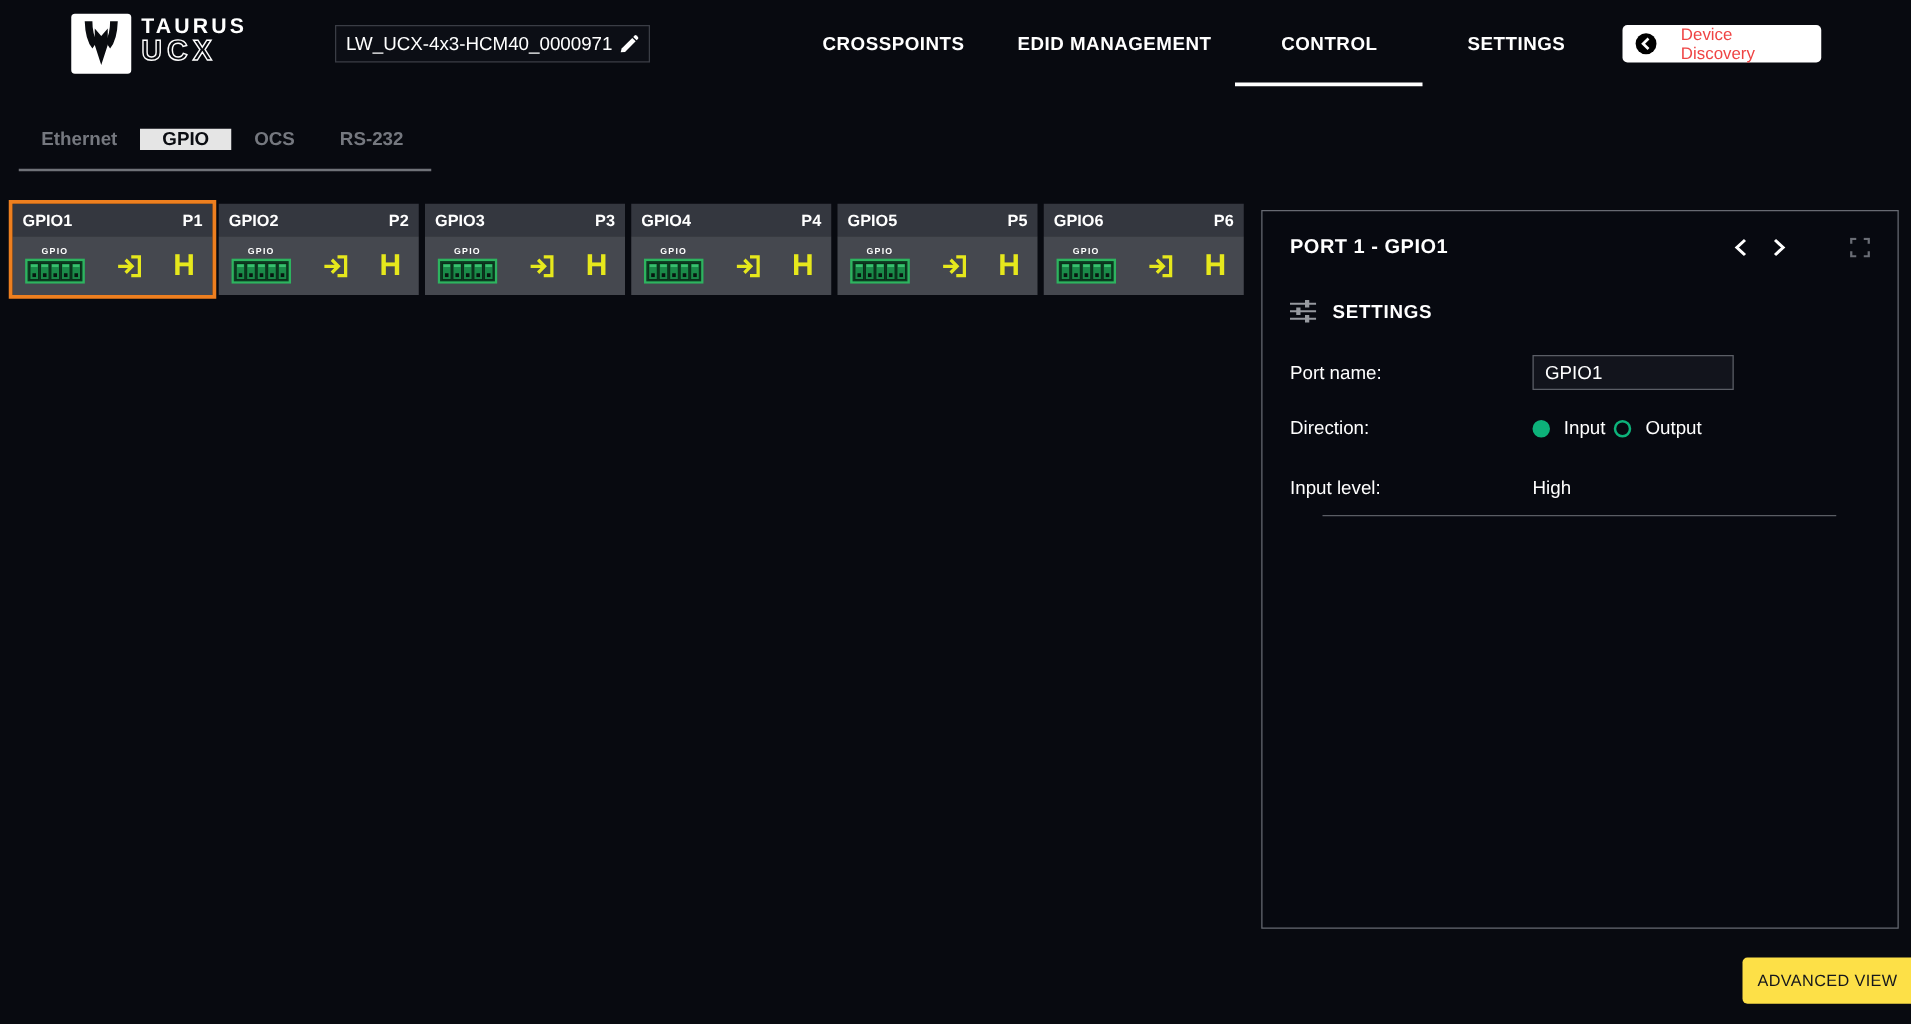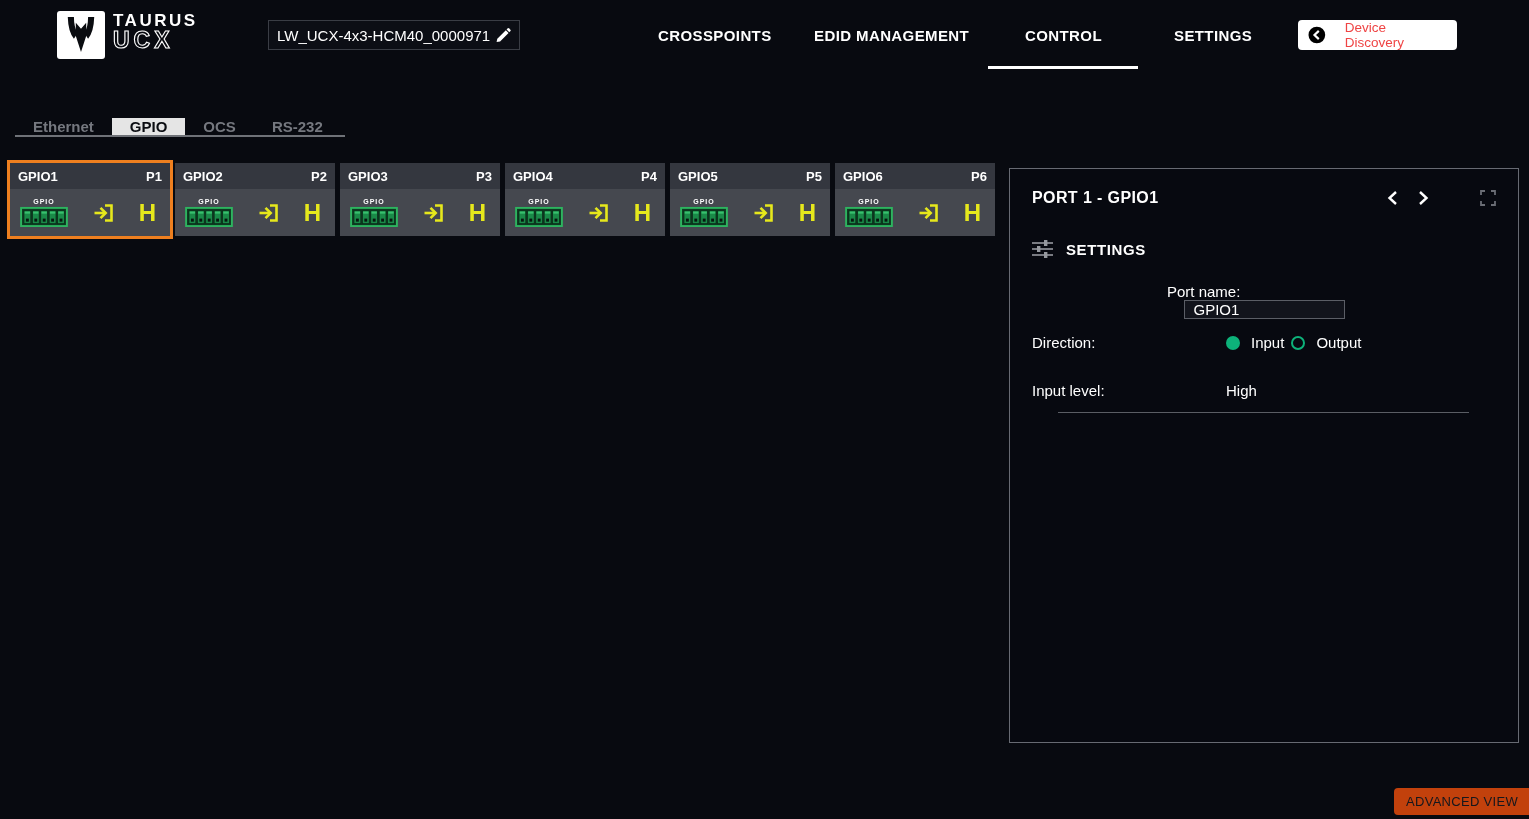--- a/index.html
+++ b/index.html
@@ -35,21 +35,21 @@
     letter-spacing:0.4px; color:#fff; cursor:pointer; white-space:nowrap; }
   .nav-item.active::after { content:""; position:absolute; left:50%; transform:translateX(-50%);
     top:39px; width:150px; height:3px; background:#fff; }
 
   .device-discovery-btn { position:absolute; left:1298px; top:20px; height:30px; width:159px;
     background:#fff; border-radius:4px; color:#ef4444; display:flex; align-items:center;
     gap:19px; padding:0 10px; font-size:13.5px; cursor:pointer; }
 
   
   .tab-bar { position:absolute; top:103px; left:15px; width:330px; height:34px;
-    border-bottom:2px solid #6f7278; display:flex; align-items:flex-end; }
+    border-bottom:2px solid #6f7278; display:flex; align-items:flex-start; }
   .tab { display:flex; align-items:center; padding:0 18px; font-size:15px; font-weight:bold;
     color:#75787f; cursor:pointer; }
   .tab.active { background:#e5e5e5; color:#0b0d12; }
 
   
   .ports-row { position:absolute; top:163px; left:10px; display:flex; gap:5px; }
   .port-card { width:160px; cursor:pointer; }
   .port-card.selected { outline:3px solid var(--accent-orange); }
   .port-card-header { height:26px; background:#34373f; display:flex; align-items:center;
     justify-content:space-between; padding:0 8px; font-size:13px; font-weight:bold; }
@@ -67,36 +67,36 @@
   .pager { display:flex; gap:16px; margin-right:50px; }
   .pager-btn { cursor:pointer; display:flex; align-items:center; }
   .fullscreen-btn { cursor:pointer; display:flex; }
 
   .settings-row { margin-top:32px; display:flex; align-items:center; gap:13px; }
   .settings-title { font-size:15px; font-weight:bold; letter-spacing:0.6px; }
 
   .form { margin-top:24px; }
   .form-row { display:flex; align-items:center; }
   .form-label { width:194px; font-size:15px; color:#fff; }
-  .port-name-row { height:30px;flex-direction:column; }
+  .port-name-row { height:30px; }
   .port-name-input { width:161px; height:28px; background:#12141c; border:1px solid #5b5e66;
     color:#fff; font-size:15px; padding:0 9px; font-family:"Liberation Sans",sans-serif; outline:none; }
   .direction-row { margin-top:21px; align-items:center; }
   .radio-group { display:flex; gap:7px; }
   .radio-option { display:flex; align-items:center; gap:11px; cursor:pointer; }
   .radio-circle { width:14px; height:14px; border-radius:50%; border:2px solid var(--radio-green); }
   .radio-option.selected .radio-circle { background:var(--radio-green); border-color:var(--radio-green); }
   .radio-label { font-size:15px; }
   .input-level-row { margin-top:31px; }
   .input-level-value { font-size:15px; }
   .form-divider { border:none; border-top:1px solid #5a5d64; margin:13px 27px 0 26px; }
 
   
-  .advanced-view-btn { position:absolute; right:0; bottom:4px; height:27px;
-    background:#c2410c; color:#15171d; font-size:13px; letter-spacing:0.3px;
+  .advanced-view-btn { position:absolute; right:0; bottom:16px; height:37px;
+    background:#fde047; color:#15171d; font-size:13px; letter-spacing:0.3px;
     display:flex; align-items:center; padding:0 11px 0 12px; border-radius:4px 0 0 4px; cursor:pointer; }
 </style>
 </head>
 <body style="--accent-orange: #ee7f1f; --level-yellow: #e6e81c; --radio-green: #0db27a; --connector-green: #2db45f;">
 
 <div class="app-header">
   <div class="logo-box">
     <svg width="34" height="38" viewBox="0 0 36 40">
       <path d="M4 1 Q4.5 17 10.5 24 L14.5 18 Q10.5 12 10.5 1 Z" fill="#0a0c10"></path>
       <path d="M32 1 Q31.5 17 25.5 24 L21.5 18 Q25.5 12 25.5 1 Z" fill="#0a0c10"></path>

